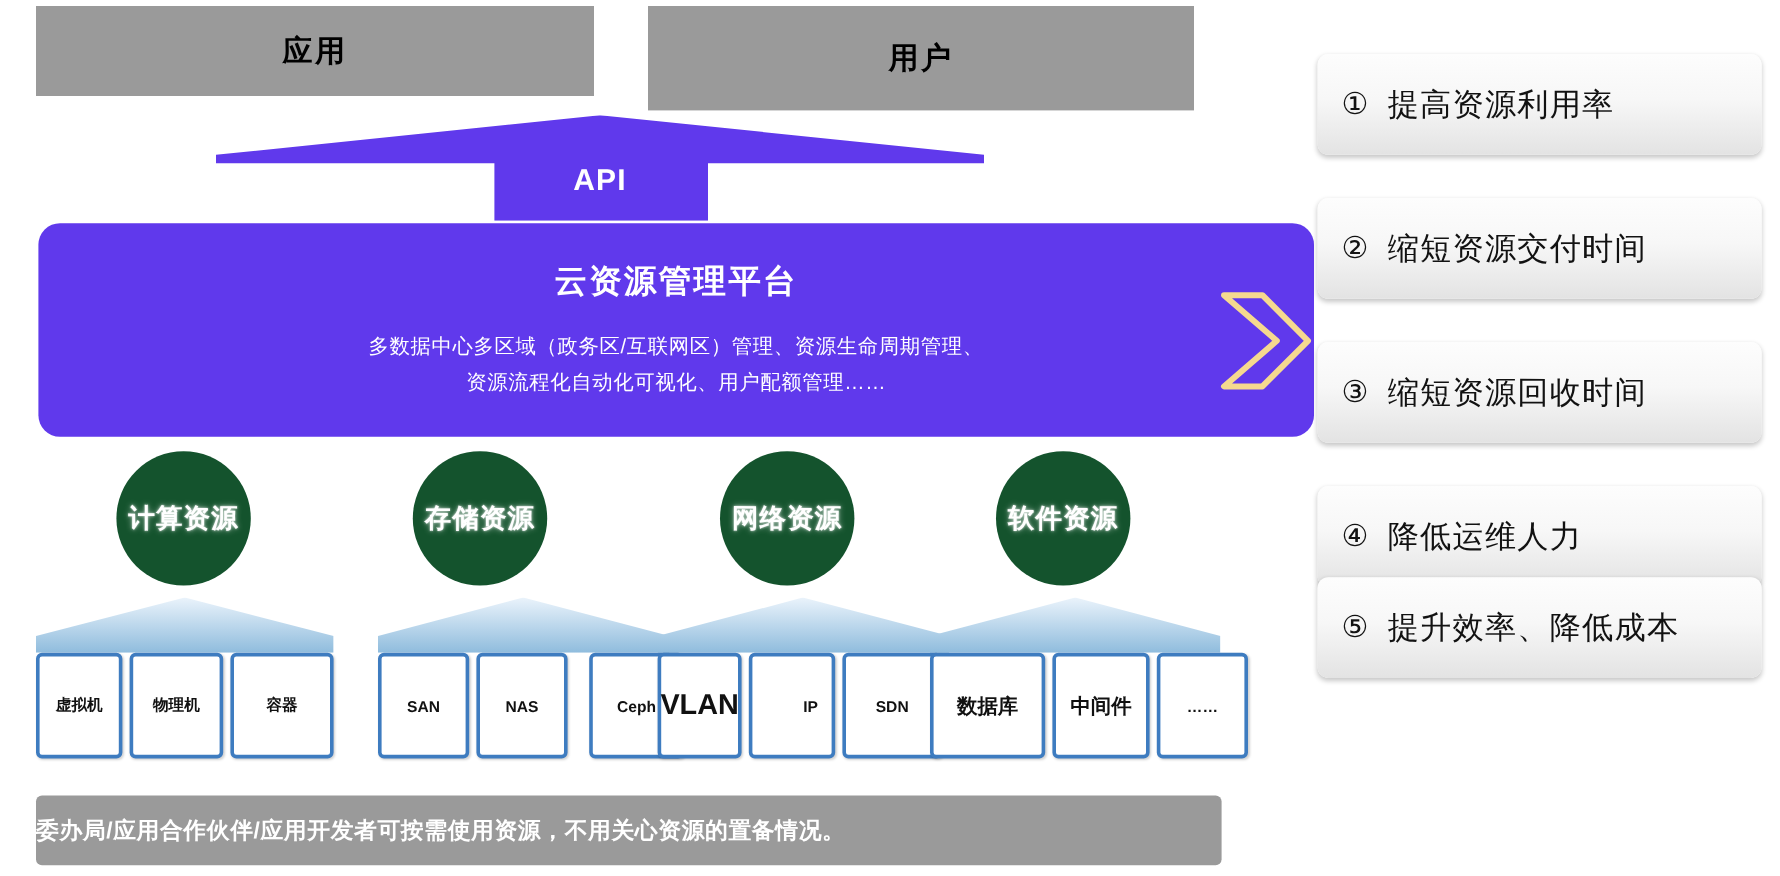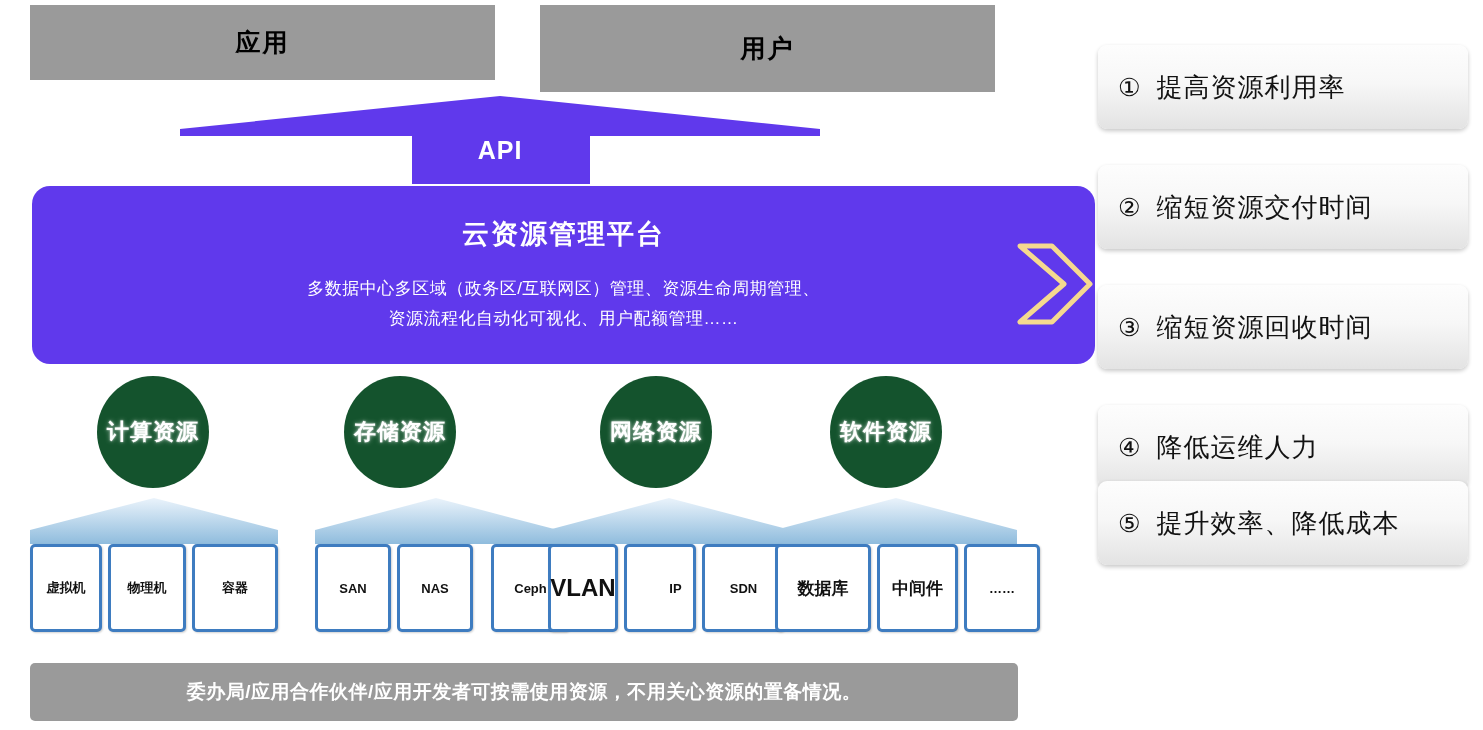--- a/index.html
+++ b/index.html
@@ -122,21 +122,21 @@
     letter-spacing: 1px;
   }
 
   
   #banner {
     position: absolute;
     left: 30px; top: 663px; width: 988px; height: 58px;
     background: #9a9a9a;
     border-radius: 5px;
     color: #ffffff;
-    display: flex; align-items: center; justify-content: center;
+    display: flex; align-items: center; 
     font-size: 19px; font-weight: bold; letter-spacing: 0.5px;
   }
 </style>
 </head>
 <body>
 
 <div id="stage">
 
   <div class="gray-box" id="box-app">
     <span>应用</span>

